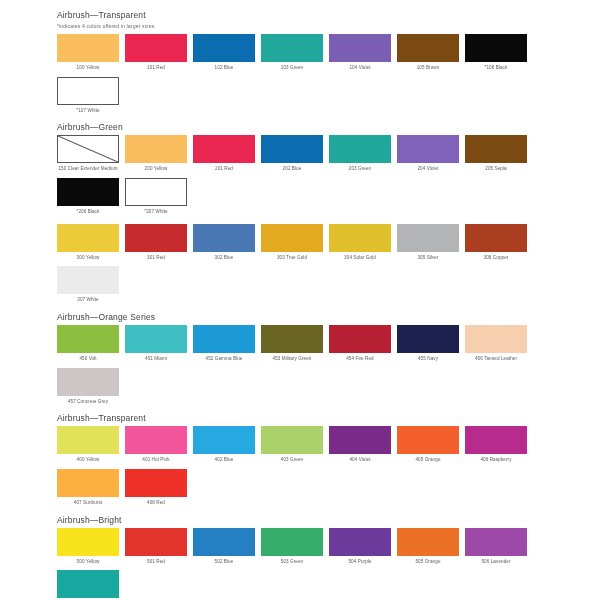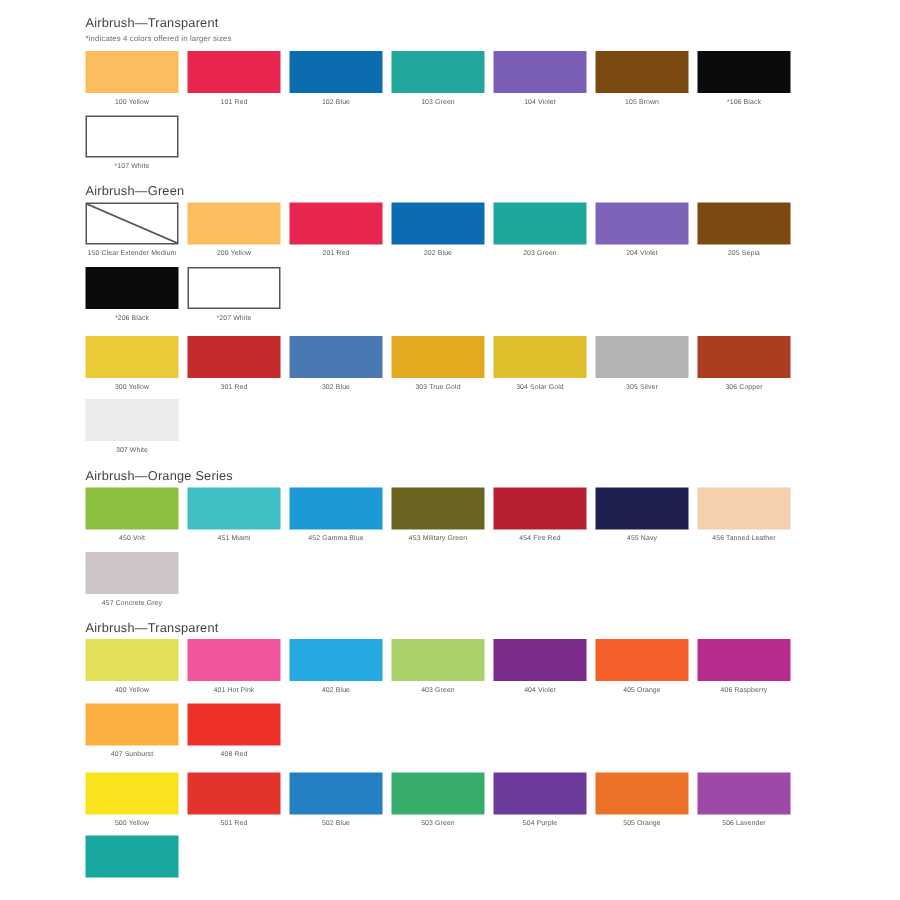--- a/index.html
+++ b/index.html
@@ -271,20 +271,21 @@
             <div class="swatch-chip" style="background-color: rgb(251, 176, 64);"></div>
             <div class="swatch-label">407 Sunburst</div>
           </div>
           <div class="swatch-cell">
             <div class="swatch-chip" style="background-color: rgb(237, 49, 41);"></div>
             <div class="swatch-label">408 Red</div>
           </div>
         </div>
       </div>
       <div class="section">
+        <div class="section-title">Airbrush—Bright</div>
         <div class="swatch-row">
           <div class="swatch-cell">
             <div class="swatch-chip" style="background-color: rgb(248, 227, 29);"></div>
             <div class="swatch-label">500 Yellow</div>
           </div>
           <div class="swatch-cell">
             <div class="swatch-chip" style="background-color: rgb(226, 52, 44);"></div>
             <div class="swatch-label">501 Red</div>
           </div>
           <div class="swatch-cell">

